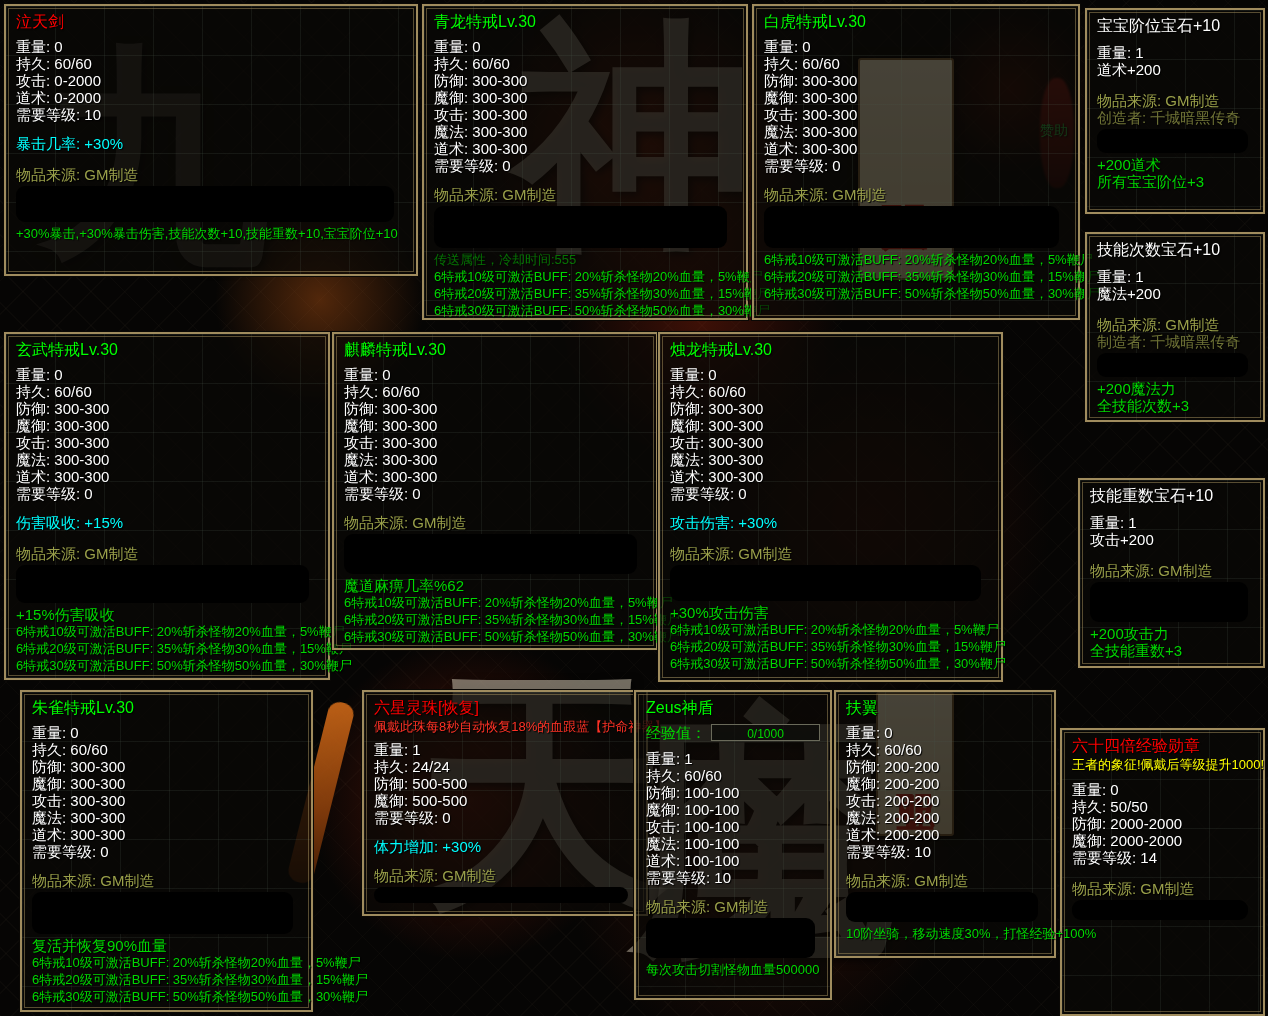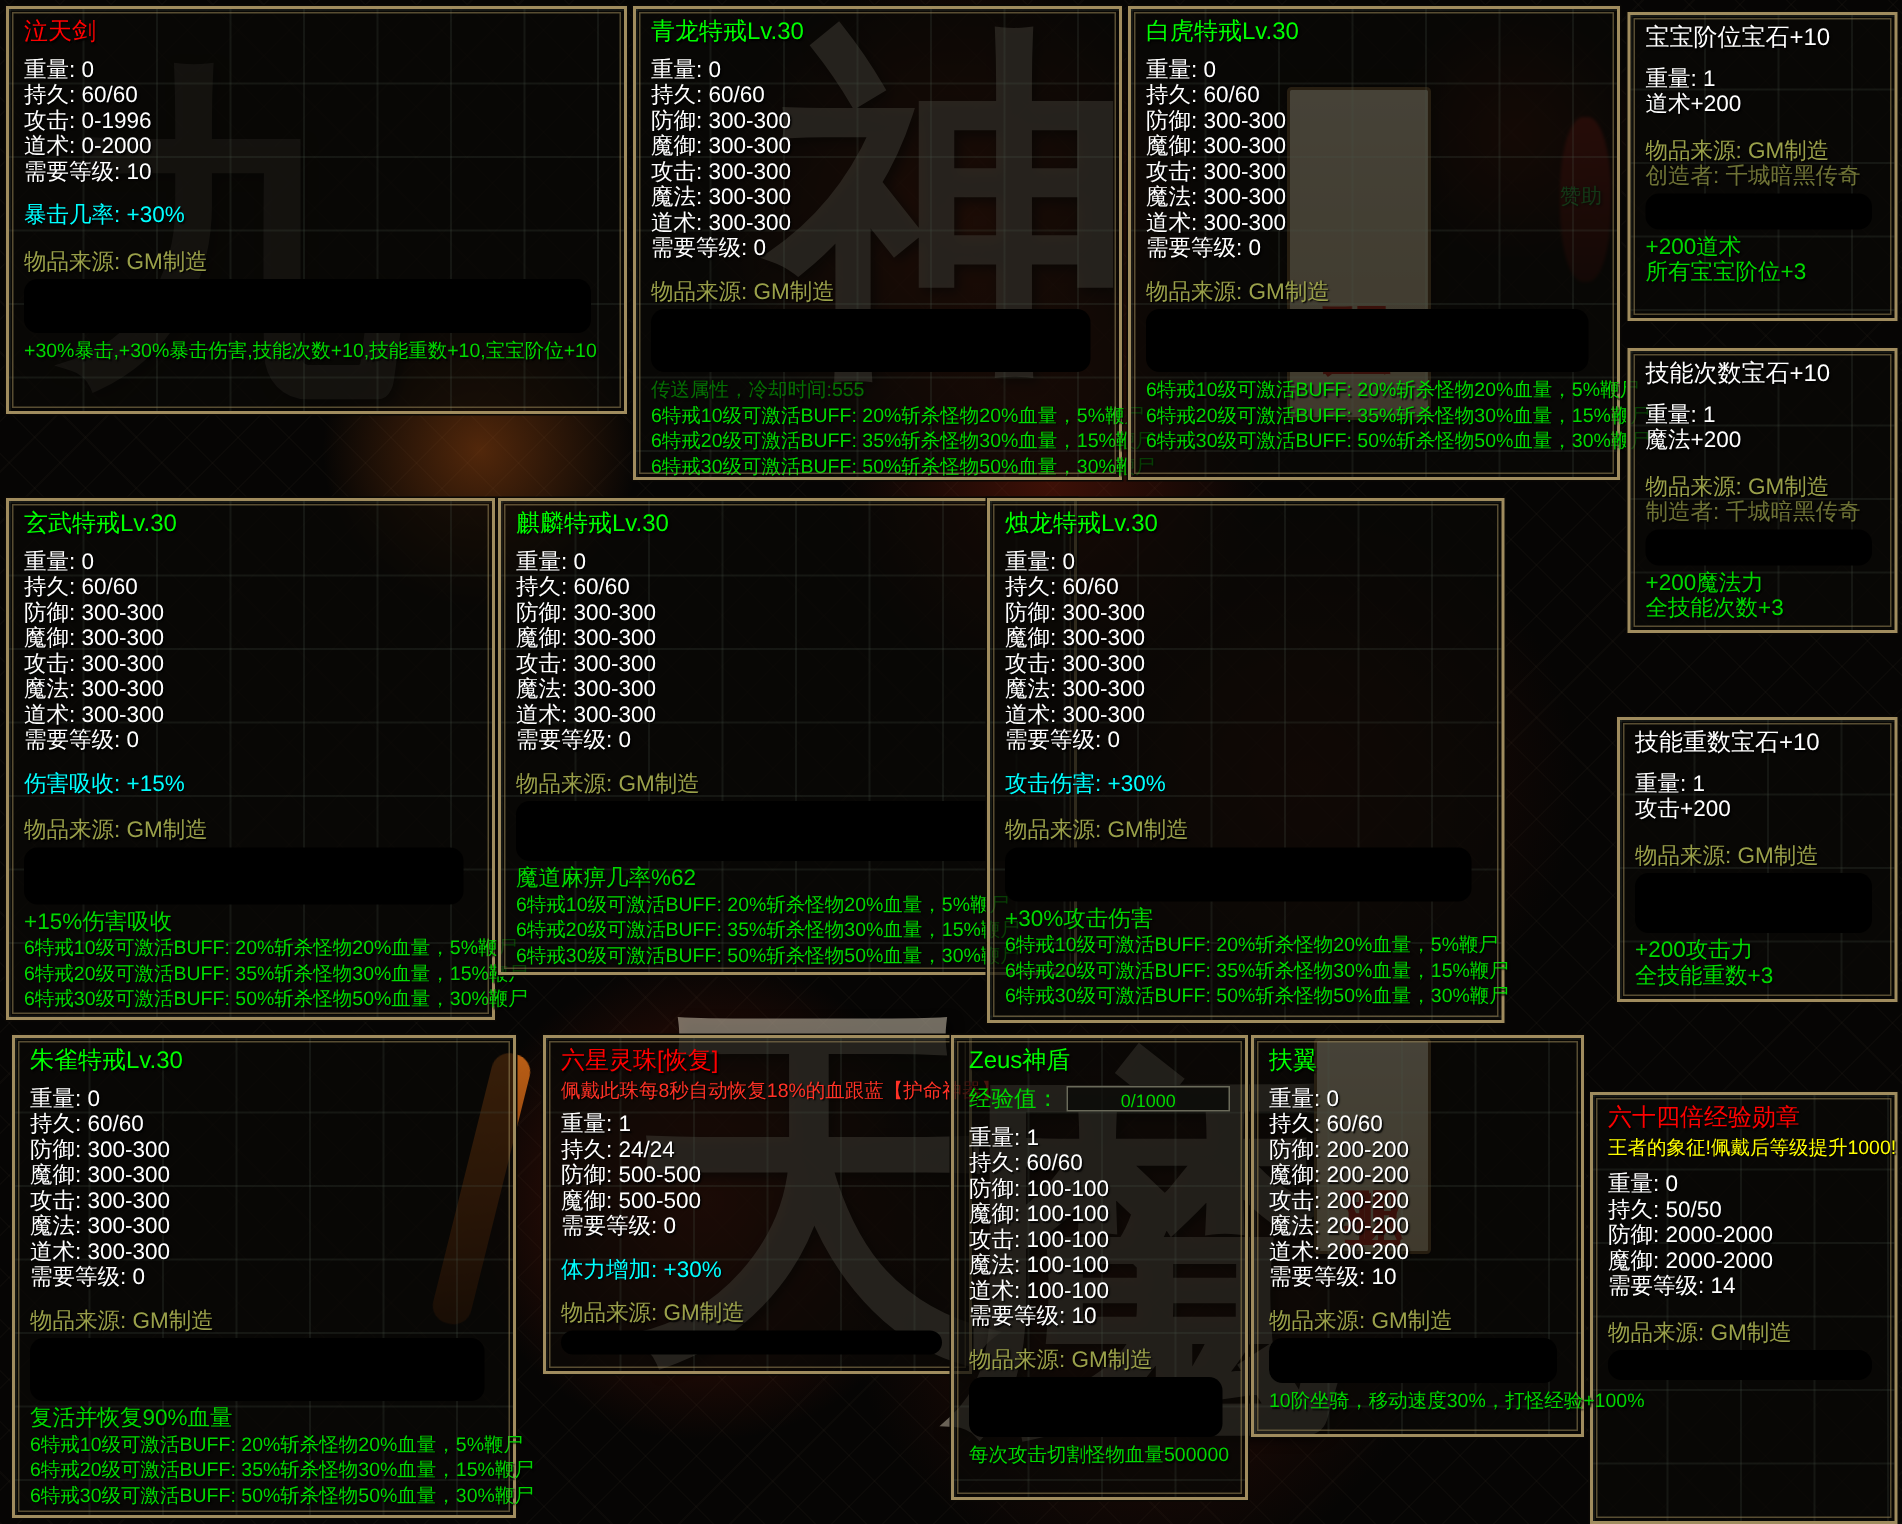--- a/index.html
+++ b/index.html
@@ -101,21 +101,21 @@
   <div class="sprite-monk deco" style="left:1040px;top:78px;"></div>
   <div class="sponsor deco" style="left:1040px;top:122px;">赞助</div>
   <div class="sprite-blade deco" style="left:308px;top:700px;"></div>
 
   <div class="panel" style="left:4px;top:4px;width:414px;height:272px;">
     <div class="panel-title" style="color: rgb(255, 0, 0);">泣天剑</div>
     <div>
         <div class="sp" style="height: 6px;"></div>
         <div class="line w">重量: 0</div>
         <div class="line w">持久: 60/60</div>
-        <div class="line w">攻击: 0-1996</div>
+        <div class="line w">攻击: 0-2000</div>
         <div class="line w">道术: 0-2000</div>
         <div class="line w">需要等级: 10</div>
         <div class="sp" style="height: 12px;"></div>
         <div class="line c">暴击几率: +30%</div>
         <div class="sp" style="height: 14px;"></div>
         <div class="line o">物品来源: GM制造</div>
         <div class="censor" style="height: 36px;"></div>
         <div class="line b">+30%暴击,+30%暴击伤害,技能次数+10,技能重数+10,宝宝阶位+10</div>
       </div>
   </div>
@@ -224,21 +224,21 @@
         <div class="sp" style="height: 14px;"></div>
         <div class="line o">物品来源: GM制造</div>
         <div class="censor" style="height: 38px;"></div>
         <div class="line g">+15%伤害吸收</div>
         <div class="line b">6特戒10级可激活BUFF: 20%斩杀怪物20%血量，5%鞭尸</div>
         <div class="line b">6特戒20级可激活BUFF: 35%斩杀怪物30%血量，15%鞭尸</div>
         <div class="line b">6特戒30级可激活BUFF: 50%斩杀怪物50%血量，30%鞭尸</div>
       </div>
   </div>
 
-  <div class="panel" style="left:332px;top:332px;width:386px;height:318px;">
+  <div class="panel" style="left:332px;top:332px;width:326px;height:318px;">
     <div class="panel-title" style="color: rgb(0, 255, 0);">麒麟特戒Lv.30</div>
     <div>
         <div class="sp" style="height: 6px;"></div>
         <div class="line w">重量: 0</div>
         <div class="line w">持久: 60/60</div>
         <div class="line w">防御: 300-300</div>
         <div class="line w">魔御: 300-300</div>
         <div class="line w">攻击: 300-300</div>
         <div class="line w">魔法: 300-300</div>
         <div class="line w">道术: 300-300</div>
@@ -270,21 +270,21 @@
         <div class="sp" style="height: 14px;"></div>
         <div class="line o">物品来源: GM制造</div>
         <div class="censor" style="height: 36px;"></div>
         <div class="line g">+30%攻击伤害</div>
         <div class="line b">6特戒10级可激活BUFF: 20%斩杀怪物20%血量，5%鞭尸</div>
         <div class="line b">6特戒20级可激活BUFF: 35%斩杀怪物30%血量，15%鞭尸</div>
         <div class="line b">6特戒30级可激活BUFF: 50%斩杀怪物50%血量，30%鞭尸</div>
       </div>
   </div>
 
-  <div class="panel" style="left:8px;top:690px;width:336px;height:322px;">
+  <div class="panel" style="left:20px;top:690px;width:293px;height:322px;">
     <div class="panel-title" style="color: rgb(0, 255, 0);">朱雀特戒Lv.30</div>
     <div>
         <div class="sp" style="height: 6px;"></div>
         <div class="line w">重量: 0</div>
         <div class="line w">持久: 60/60</div>
         <div class="line w">防御: 300-300</div>
         <div class="line w">魔御: 300-300</div>
         <div class="line w">攻击: 300-300</div>
         <div class="line w">魔法: 300-300</div>
         <div class="line w">道术: 300-300</div>

